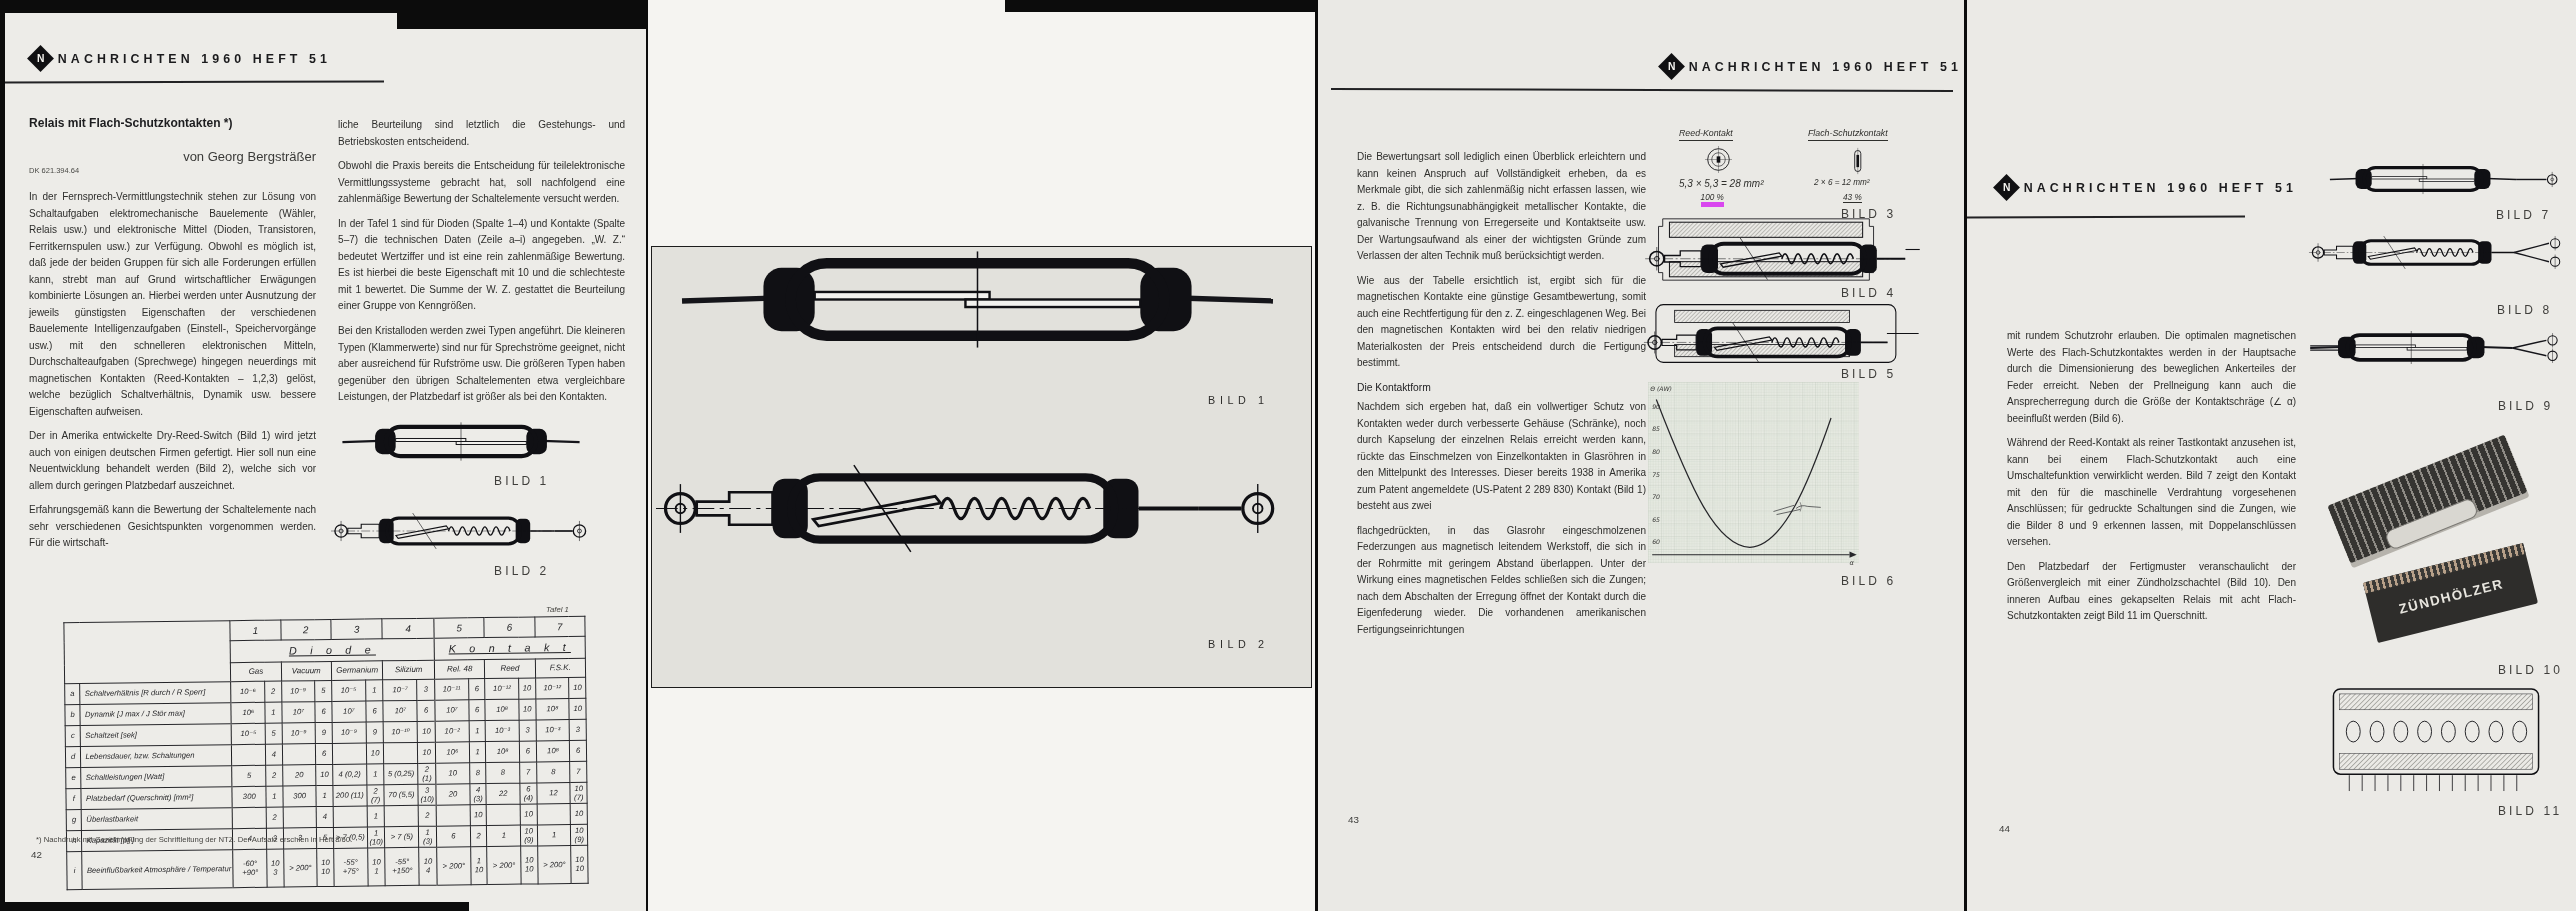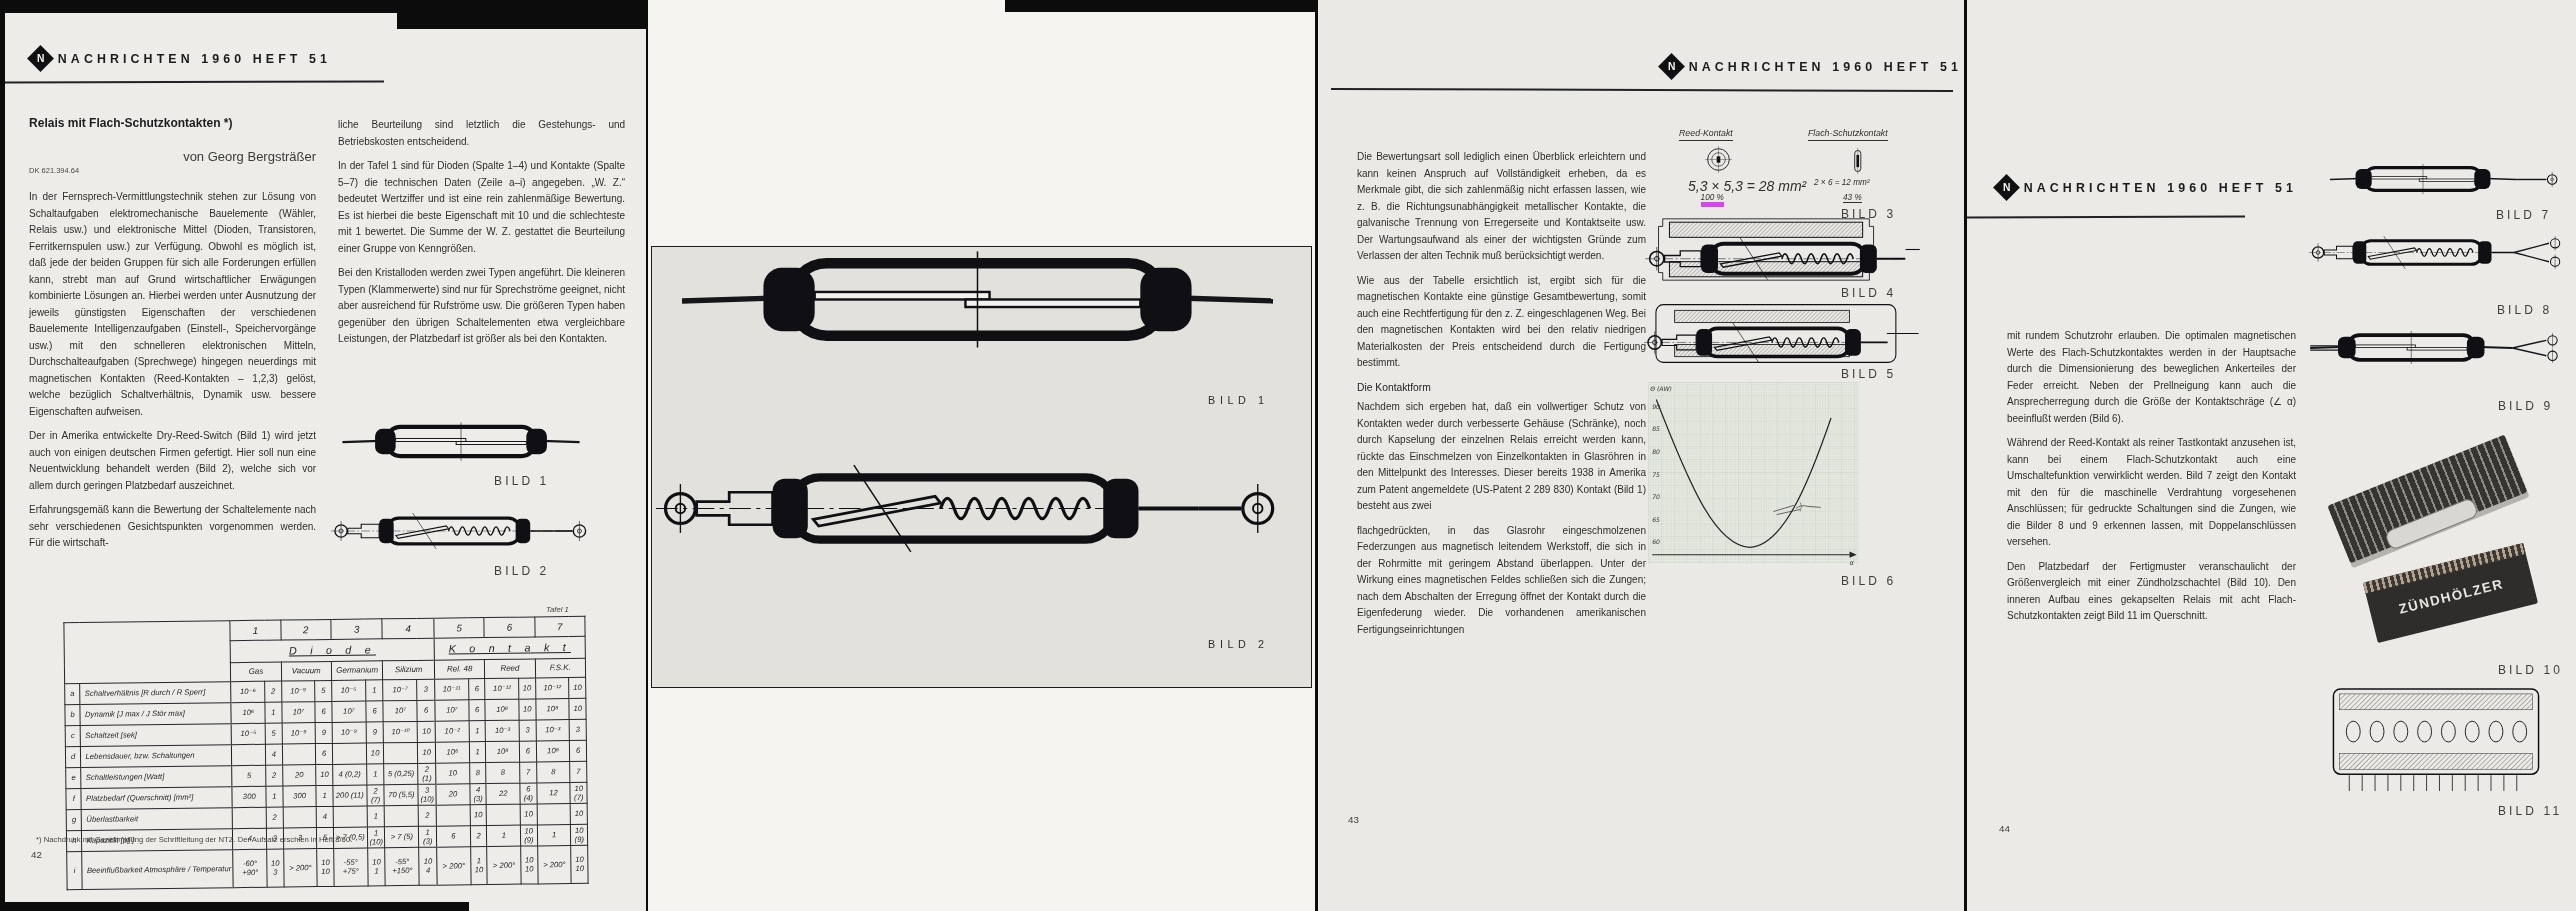--- a/index.html
+++ b/index.html
@@ -93,20 +93,21 @@
     <div class="title" style="left:25px;top:116px;width:289px">Relais mit Flach-Schutzkontakten *)</div>
     <div class="byline" style="left:25px;top:149px;width:287px">von Georg Bergsträßer</div>
     <div class="dk" style="left:25px;top:166px;width:287px">DK 621.394.64</div>
     <div class="coltext" style="left:25px;top:189px;width:287px">
         <p class="para">In der Fernsprech-Vermittlungstechnik stehen zur Lösung von Schaltaufgaben elektromechanische Bauelemente (Wähler, Relais usw.) und elektronische Mittel (Dioden, Transistoren, Ferritkernspulen usw.) zur Verfügung. Obwohl es möglich ist, daß jede der beiden Gruppen für sich alle Forderungen erfüllen kann, strebt man auf Grund wirtschaftlicher Erwägungen kombinierte Lösungen an. Hierbei werden unter Ausnutzung der jeweils günstigsten Eigenschaften der verschiedenen Bauelemente Intelligenzaufgaben (Einstell-, Speichervorgänge usw.) mit den schnelleren elektronischen Mitteln, Durchschalteaufgaben (Sprechwege) hingegen neuerdings mit magnetischen Kontakten (Reed-Kontakten – 1,2,3) gelöst, welche bezüglich Schaltverhältnis, Dynamik usw. bessere Eigenschaften aufweisen.</p>
         <p class="para">Der in Amerika entwickelte Dry-Reed-Switch (Bild 1) wird jetzt auch von einigen deutschen Firmen gefertigt. Hier soll nun eine Neuentwicklung behandelt werden (Bild 2), welche sich vor allem durch geringen Platzbedarf auszeichnet.</p>
         <p class="para">Erfahrungsgemäß kann die Bewertung der Schaltelemente nach sehr verschiedenen Gesichtspunkten vorgenommen werden. Für die wirtschaft-</p>
       </div>
     <div class="coltext" style="left:334px;top:117px;width:287px">
         <p class="para">liche Beurteilung sind letztlich die Gestehungs- und Betriebskosten entscheidend.</p>
+        <p class="para">Obwohl die Praxis bereits die Entscheidung für teilelektronische Vermittlungssysteme gebracht hat, soll nachfolgend eine zahlenmäßige Bewertung der Schaltelemente versucht werden.</p>
         <p class="para">In der Tafel 1 sind für Dioden (Spalte 1–4) und Kontakte (Spalte 5–7) die technischen Daten (Zeile a–i) angegeben. „W. Z.“ bedeutet Wertziffer und ist eine rein zahlenmäßige Bewertung. Es ist hierbei die beste Eigenschaft mit 10 und die schlechteste mit 1 bewertet. Die Summe der W. Z. gestattet die Beurteilung einer Gruppe von Kenngrößen.</p>
         <p class="para">Bei den Kristalloden werden zwei Typen angeführt. Die kleineren Typen (Klammerwerte) sind nur für Sprechströme geeignet, nicht aber ausreichend für Rufströme usw. Die größeren Typen haben gegenüber den übrigen Schaltelementen etwa vergleichbare Leistungen, der Platzbedarf ist größer als bei den Kontakten.</p>
       </div>
 
     <svg class="photo" style="left:336px;top:422px" width="242" height="39" viewBox="0 0 400 64">
         <use href="#sym-reed"></use>
       </svg>
     <div class="figlabel" style="left:490px;top:474px">BILD 1</div>
     <svg class="photo" style="left:327px;top:506px" width="263" height="50" viewBox="0 0 470 76">
       <use href="#sym-fsk" width="400" height="76"></use>
@@ -380,21 +381,21 @@
 
     <div class="photo" style="left:361px;top:128px;width:263px;height:77px;font-style:italic;color:#2f2f2c">
       <div class="abs" style="left:0;top:0;font-size:8.8px;border-bottom:1px solid #2f2f2c;padding-bottom:1.5px">Reed-Kontakt</div>
       <svg class="abs" style="left:26px;top:17.5px" width="27" height="27" viewBox="0 0 60 60">
         <circle cx="30" cy="30" r="24" fill="none" stroke="#17171a" stroke-width="2"></circle>
         <circle cx="30" cy="30" r="15" fill="none" stroke="#17171a" stroke-width="1.4"></circle>
         <rect x="26" y="23" width="8" height="14" fill="#101014"></rect>
         <line x1="30" y1="0" x2="30" y2="60" stroke="#17171a" stroke-width="0.8"></line>
         <line x1="0" y1="30" x2="60" y2="30" stroke="#17171a" stroke-width="0.8"></line>
       </svg>
-      <div class="abs" style="left:9px;top:50px;font-size:14px">5,3 × 5,3 = 28 mm²</div>
+      <div class="abs" style="left:0;top:50px;font-size:10px">5,3 × 5,3 = 28 mm²</div>
       <div class="abs" style="left:21.6px;top:65px;font-size:8.2px;border-bottom:5px solid #d946ef">100 %</div>
       <div class="abs" style="left:129px;top:0;font-size:8.8px;border-bottom:1px solid #2f2f2c;padding-bottom:1.5px">Flach-Schutzkontakt</div>
       <svg class="abs" style="left:170px;top:18.5px" width="17.5" height="28" viewBox="0 0 40 60">
         <rect x="13" y="6" width="14" height="48" rx="7" fill="none" stroke="#17171a" stroke-width="2"></rect>
         <rect x="17" y="16" width="6" height="28" fill="#101014"></rect>
         <line x1="20" y1="0" x2="20" y2="60" stroke="#17171a" stroke-width="0.8"></line>
       </svg>
       <div class="abs" style="left:135px;top:50px;font-size:8.2px">2 × 6 = 12 mm²</div>
       <div class="abs" style="left:164px;top:65px;font-size:8.2px;border-bottom:1px solid #2f2f2c">43 %</div>
     </div>

